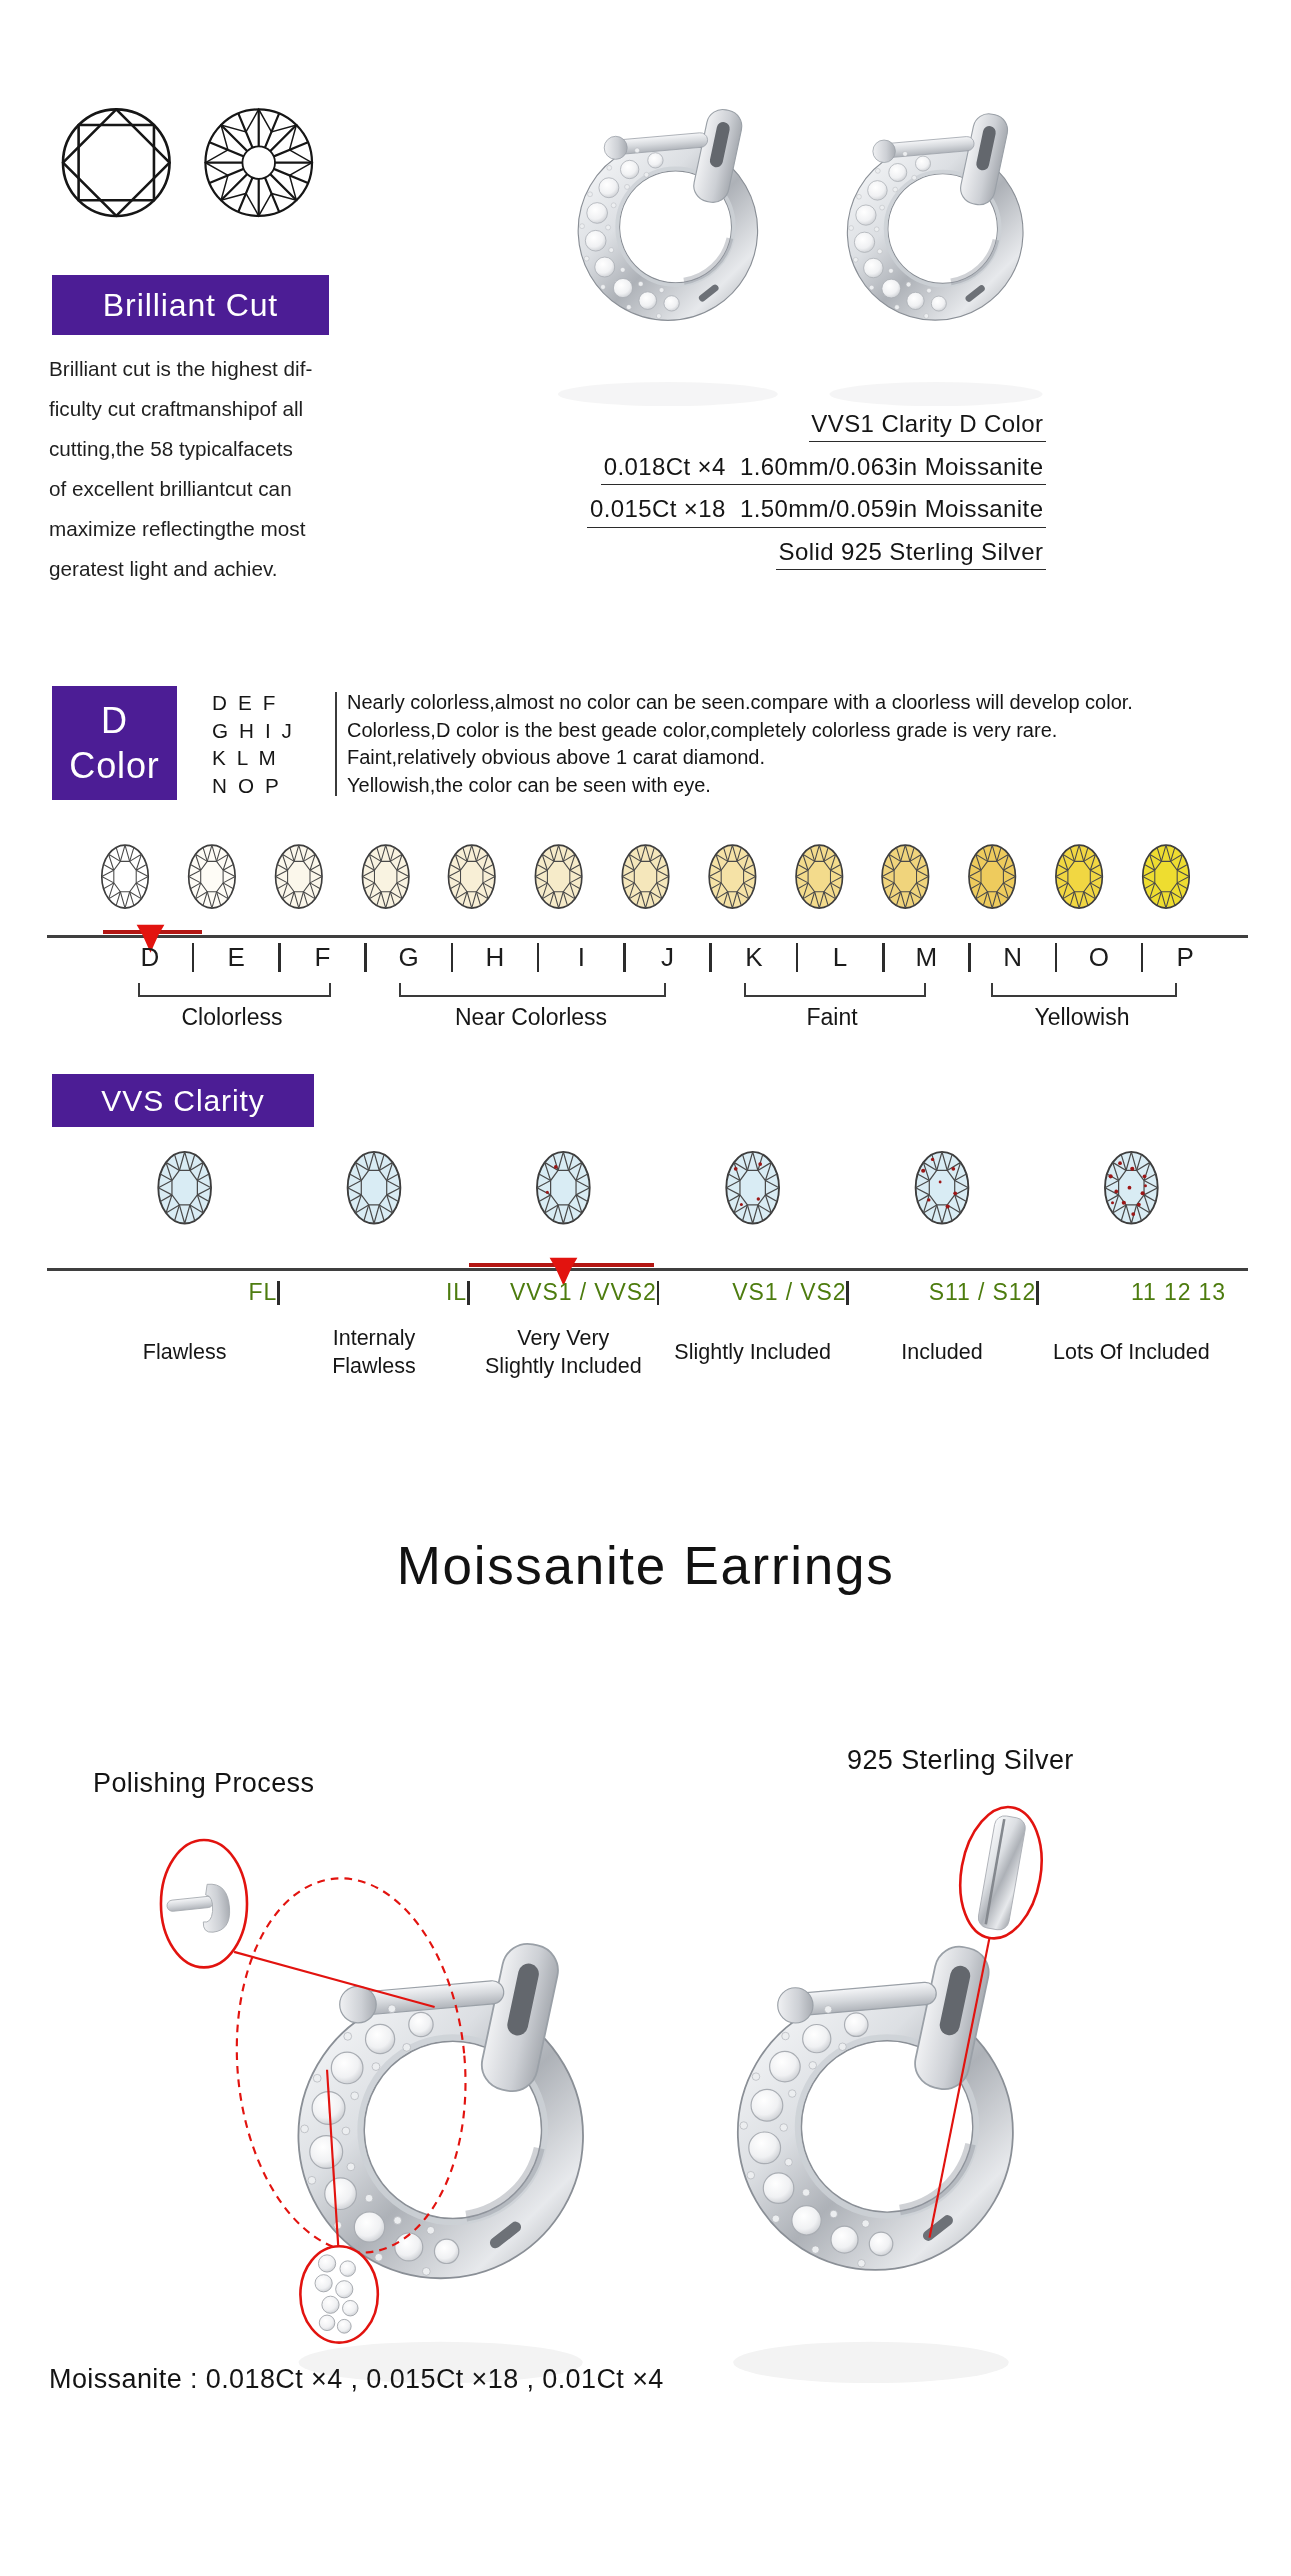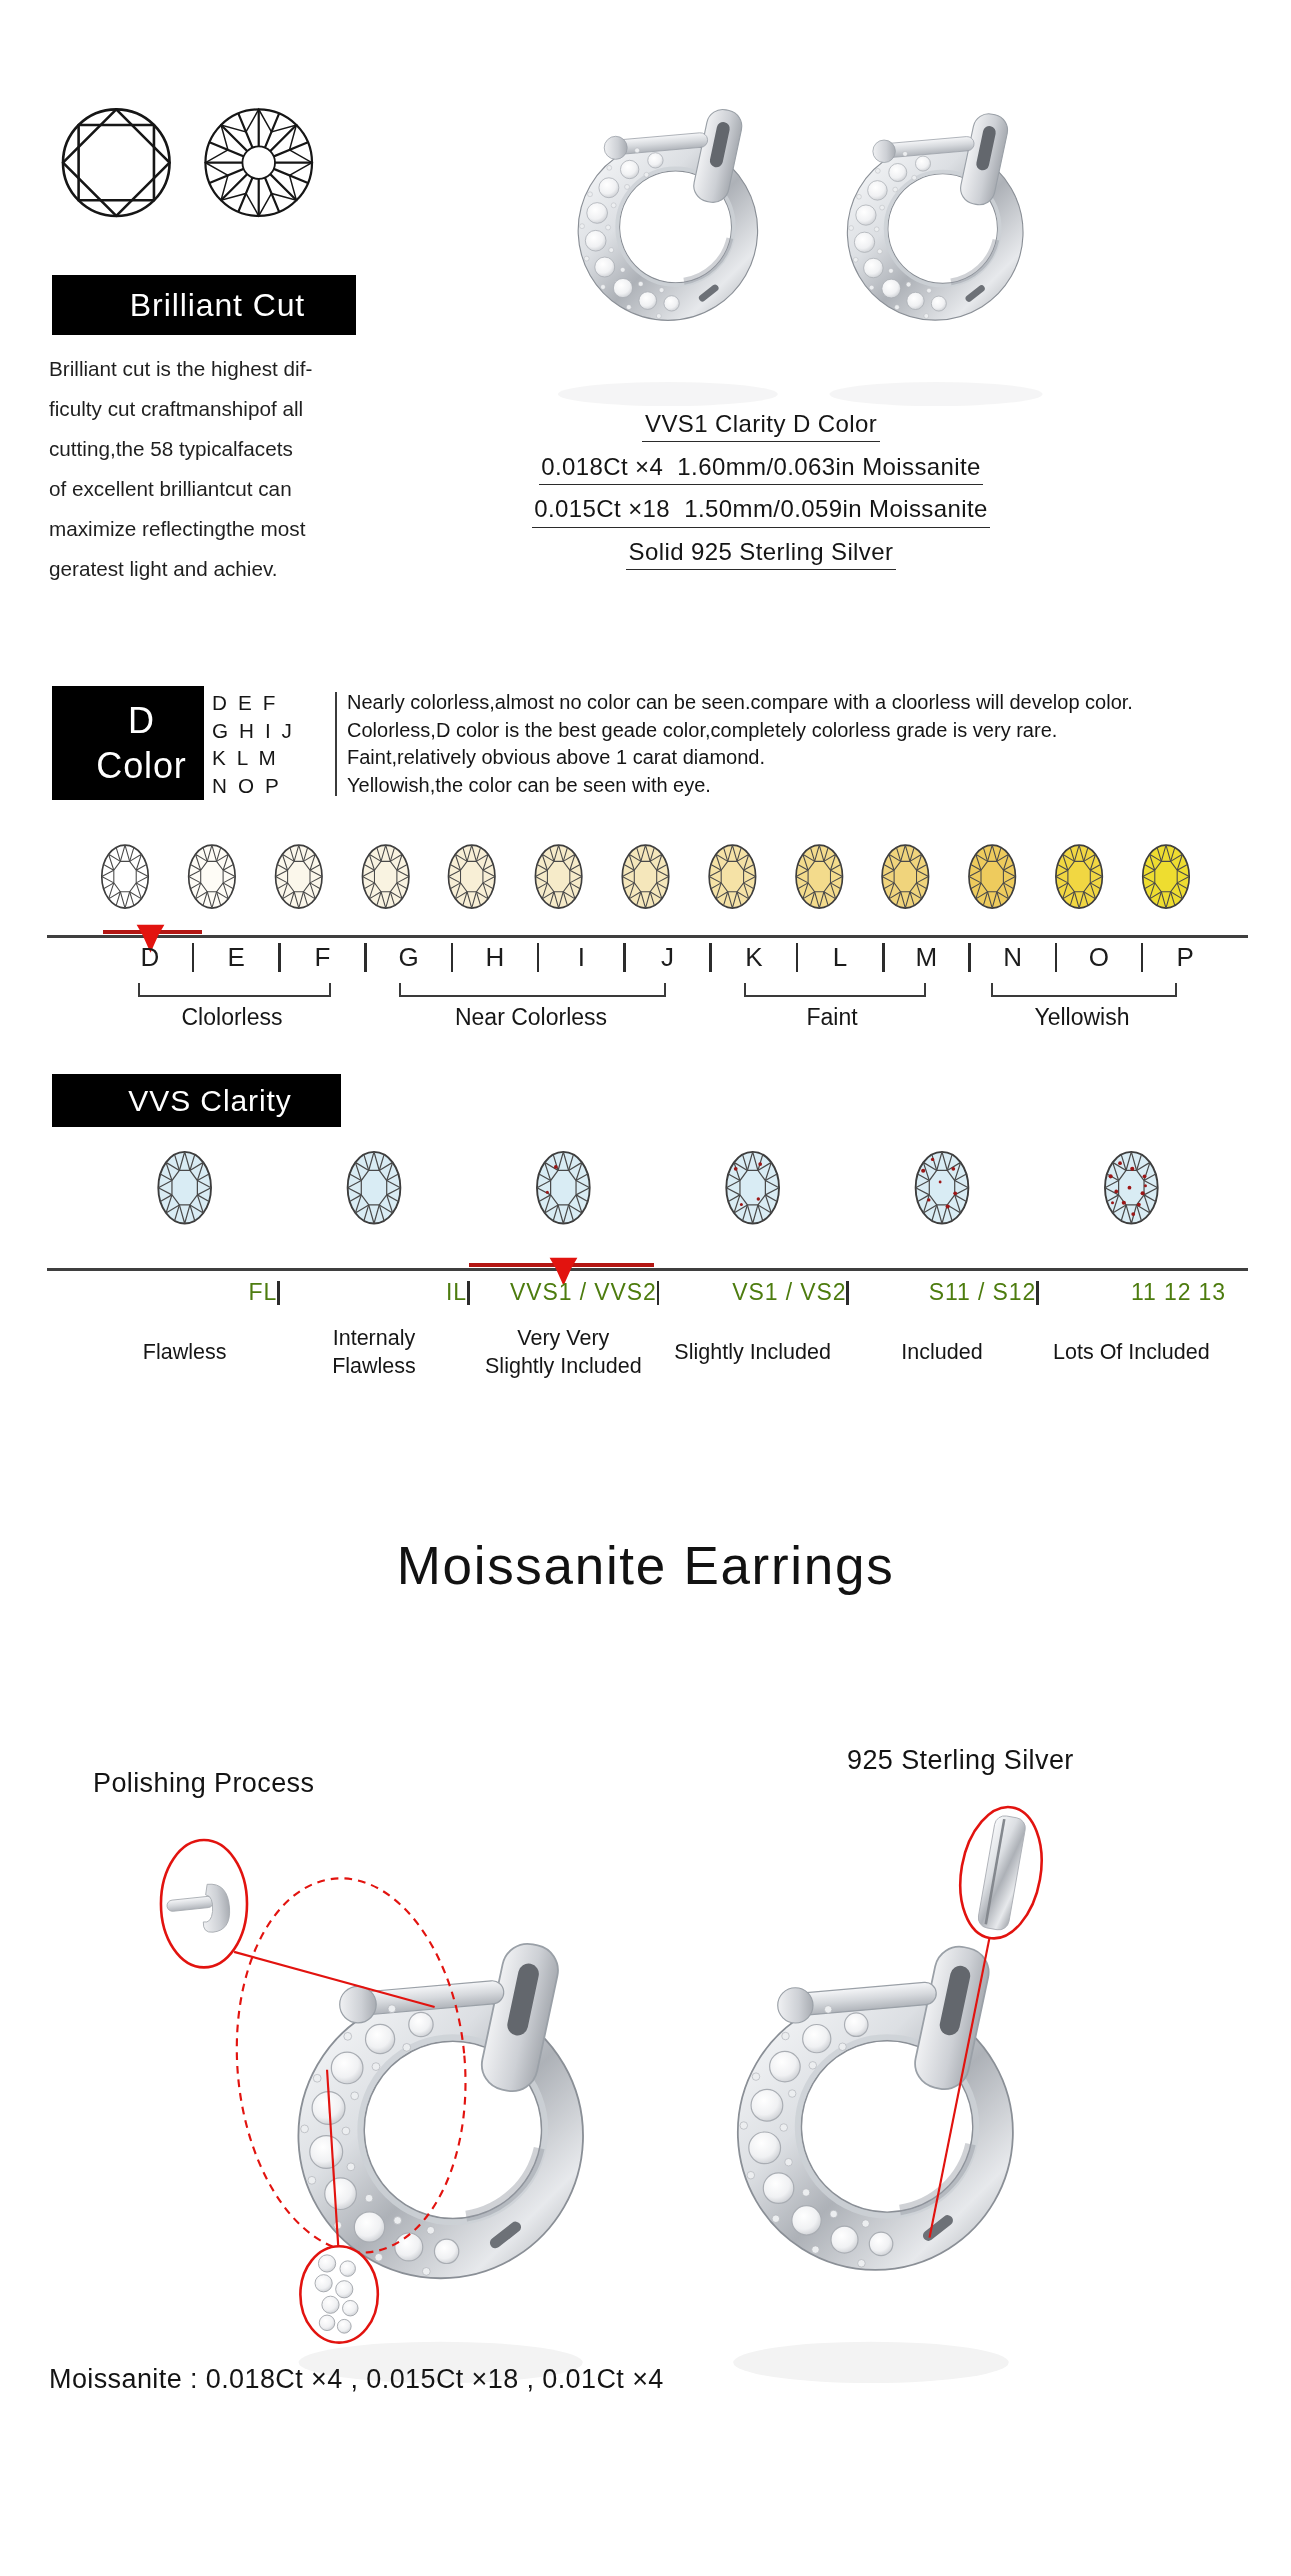--- a/index.html
+++ b/index.html
@@ -1,24 +1,24 @@
 <!DOCTYPE html>
 <html style="font-size:13.8px"><head>
 <meta charset="utf-8">
 <style>
   html,body{margin:0;padding:0;background:#ffffff;}
   #page{position:relative;width:1291px;height:2576px;background:#ffffff;overflow:hidden;
         font-family:"Liberation Sans",sans-serif;color:#1a1a1a;}
   .abs{position:absolute;}
-  .blackbox{position:absolute;background:#000000;color:#ffffff;display:flex;
-            align-items:center;justify-content:center;letter-spacing:0.9px;padding-left:27px;}
+  .blackbox{position:absolute;background:#4c1d95;color:#ffffff;display:flex;
+            align-items:center;justify-content:center;letter-spacing:0.9px;}
   .bc-box{left:52px;top:275px;width:277px;height:60px;font-size:32px;}
   .para{position:absolute;left:49px;top:349px;width:344px;font-size:20.7px;line-height:40px;
         white-space:pre-line;color:#1f1f1f;}
-  .specs{position:absolute;left:494px;top:410px;width:534px;text-align:center;}
+  .specs{position:absolute;left:512px;top:410px;width:534px;text-align:right;}
   .specs .spec{margin-bottom:10.3px;}
   .specs .spec span{display:inline-block;white-space:pre;font-size:24px;letter-spacing:0.4px;
         border-bottom:1.7px solid #2b2b2b;padding:0 2.6px 3.4px;color:#151515;}
   .dcolor-box{left:52px;top:686px;width:125px;height:114px;flex-direction:column;
         font-size:36px;line-height:1.25;}
   .lg-grades{position:absolute;left:212px;top:689px;font-size:20.7px;line-height:27.5px;
         letter-spacing:2.6px;color:#161616;}
   .lg-div{position:absolute;left:335px;top:692px;width:1.7px;height:104px;background:#3b3b3b;}
   .lg-texts{position:absolute;left:347px;top:689px;font-size:20px;line-height:27.5px;
         color:#151515;white-space:nowrap;}

